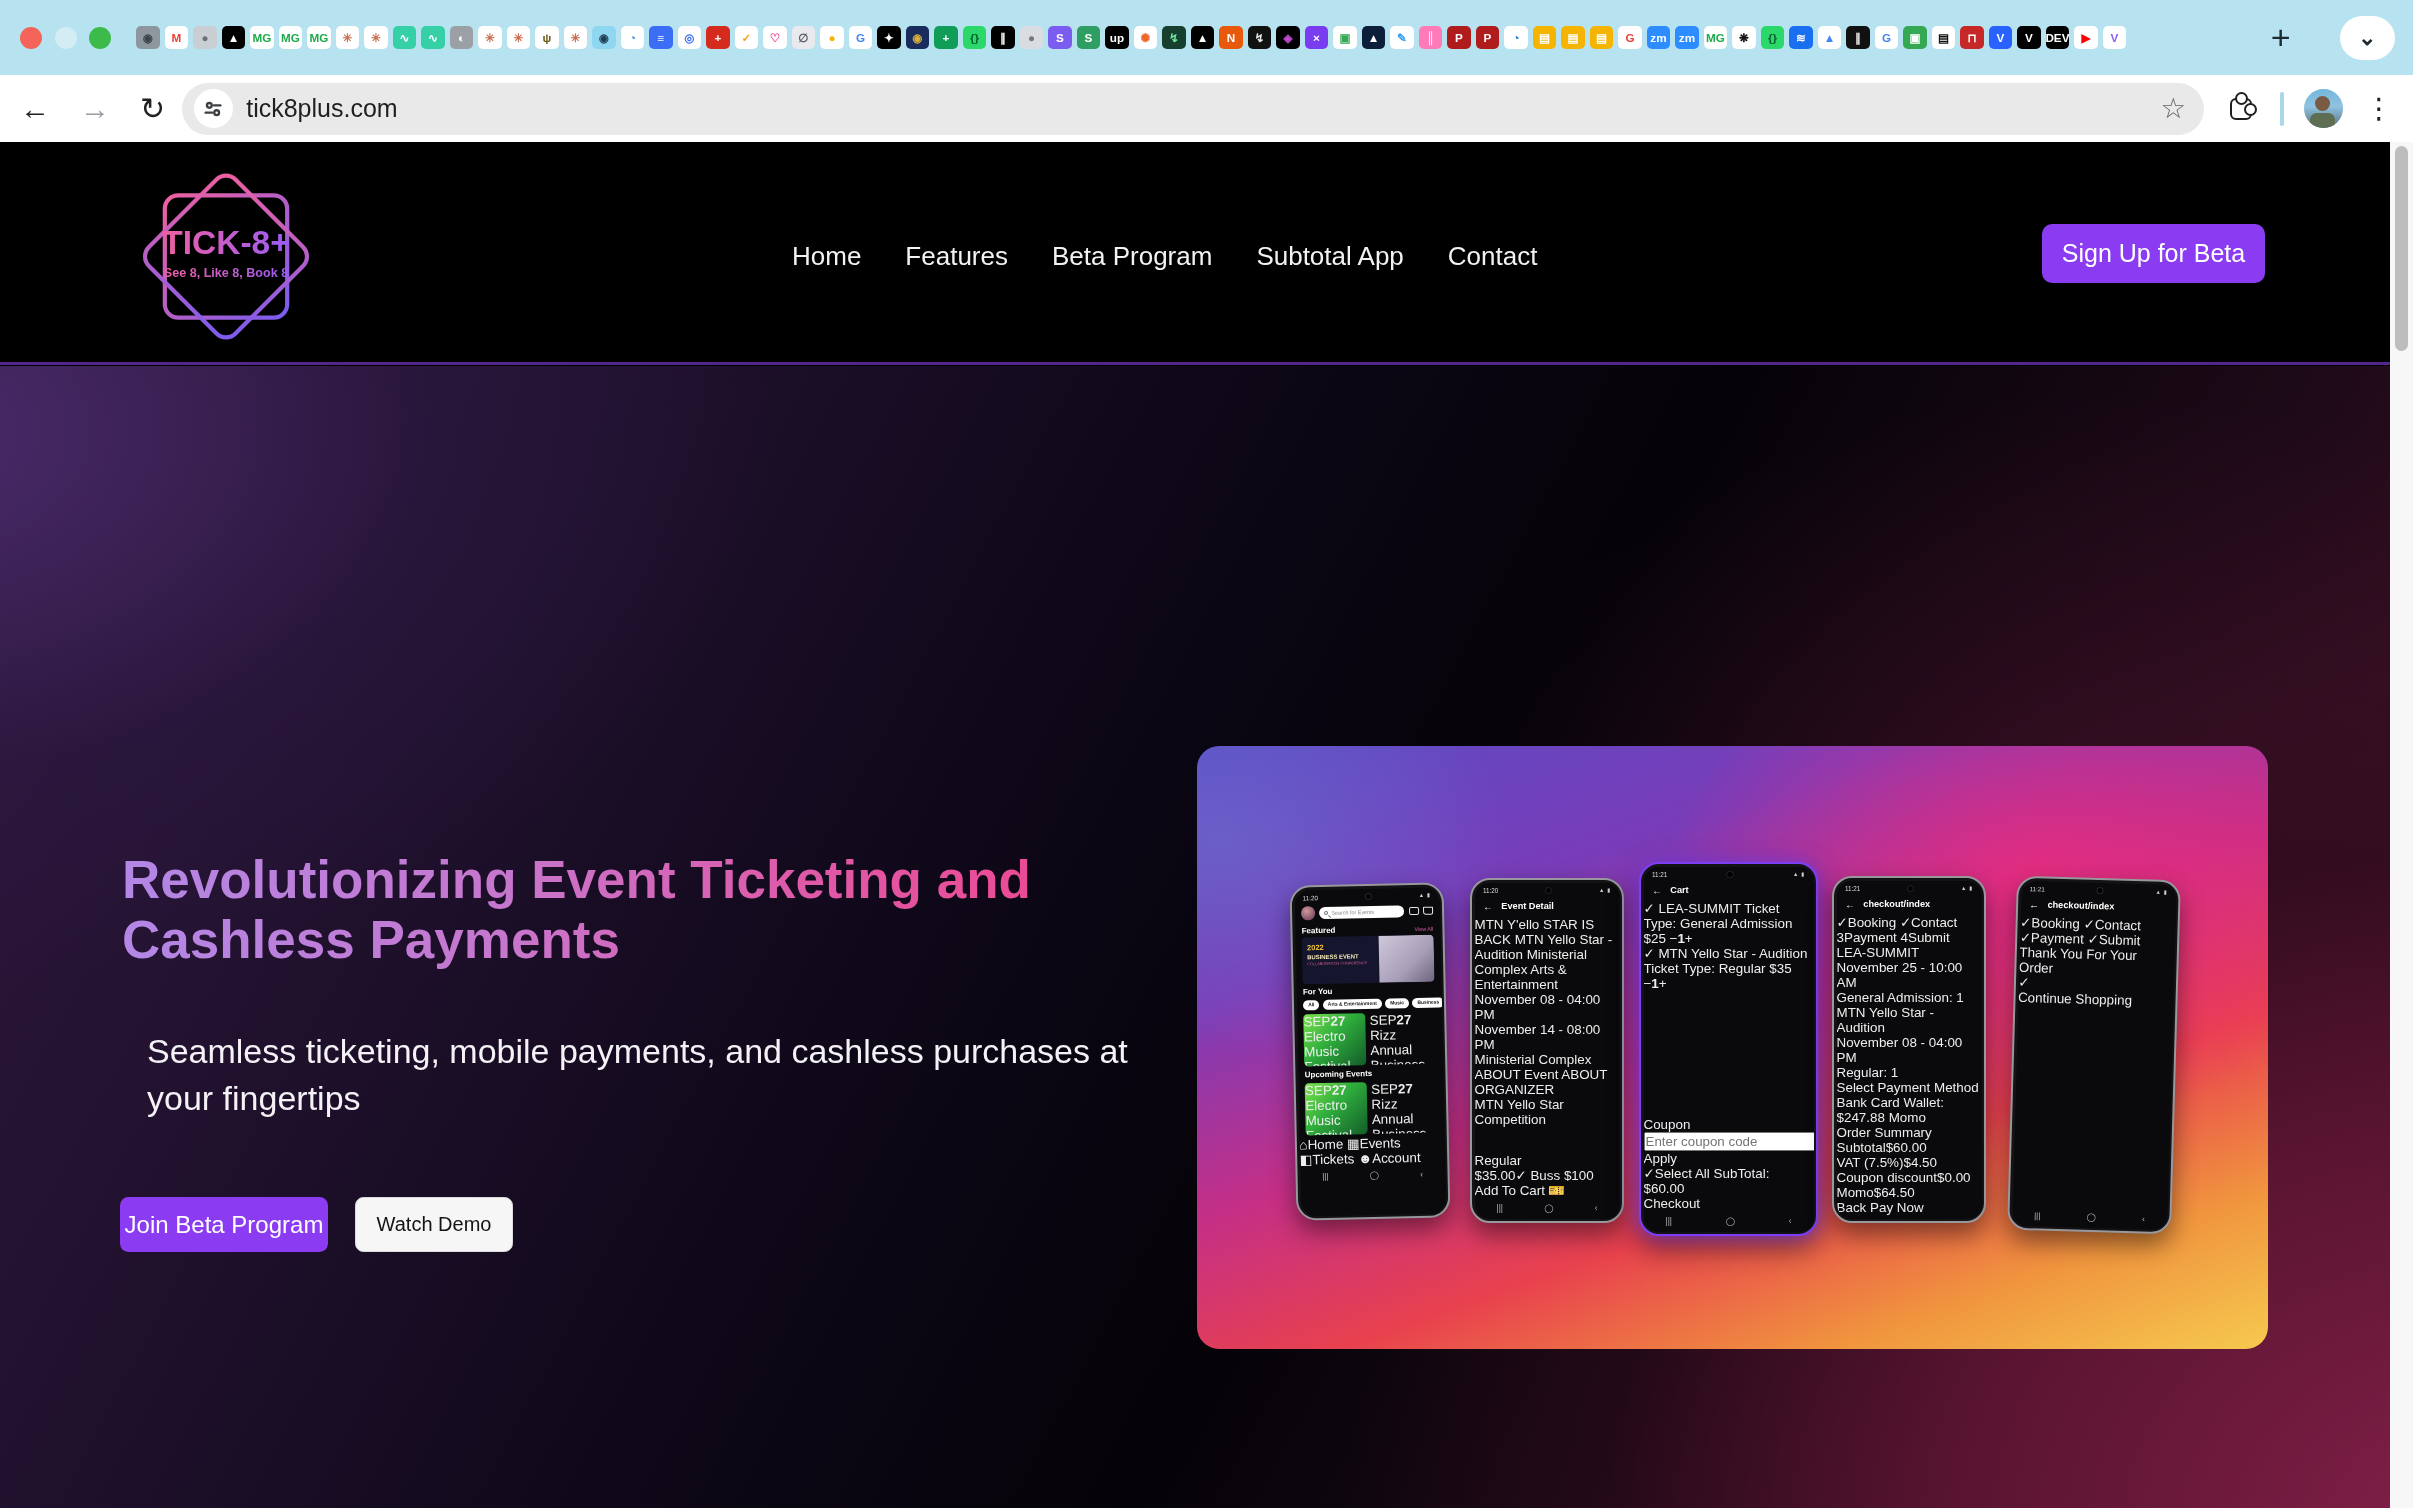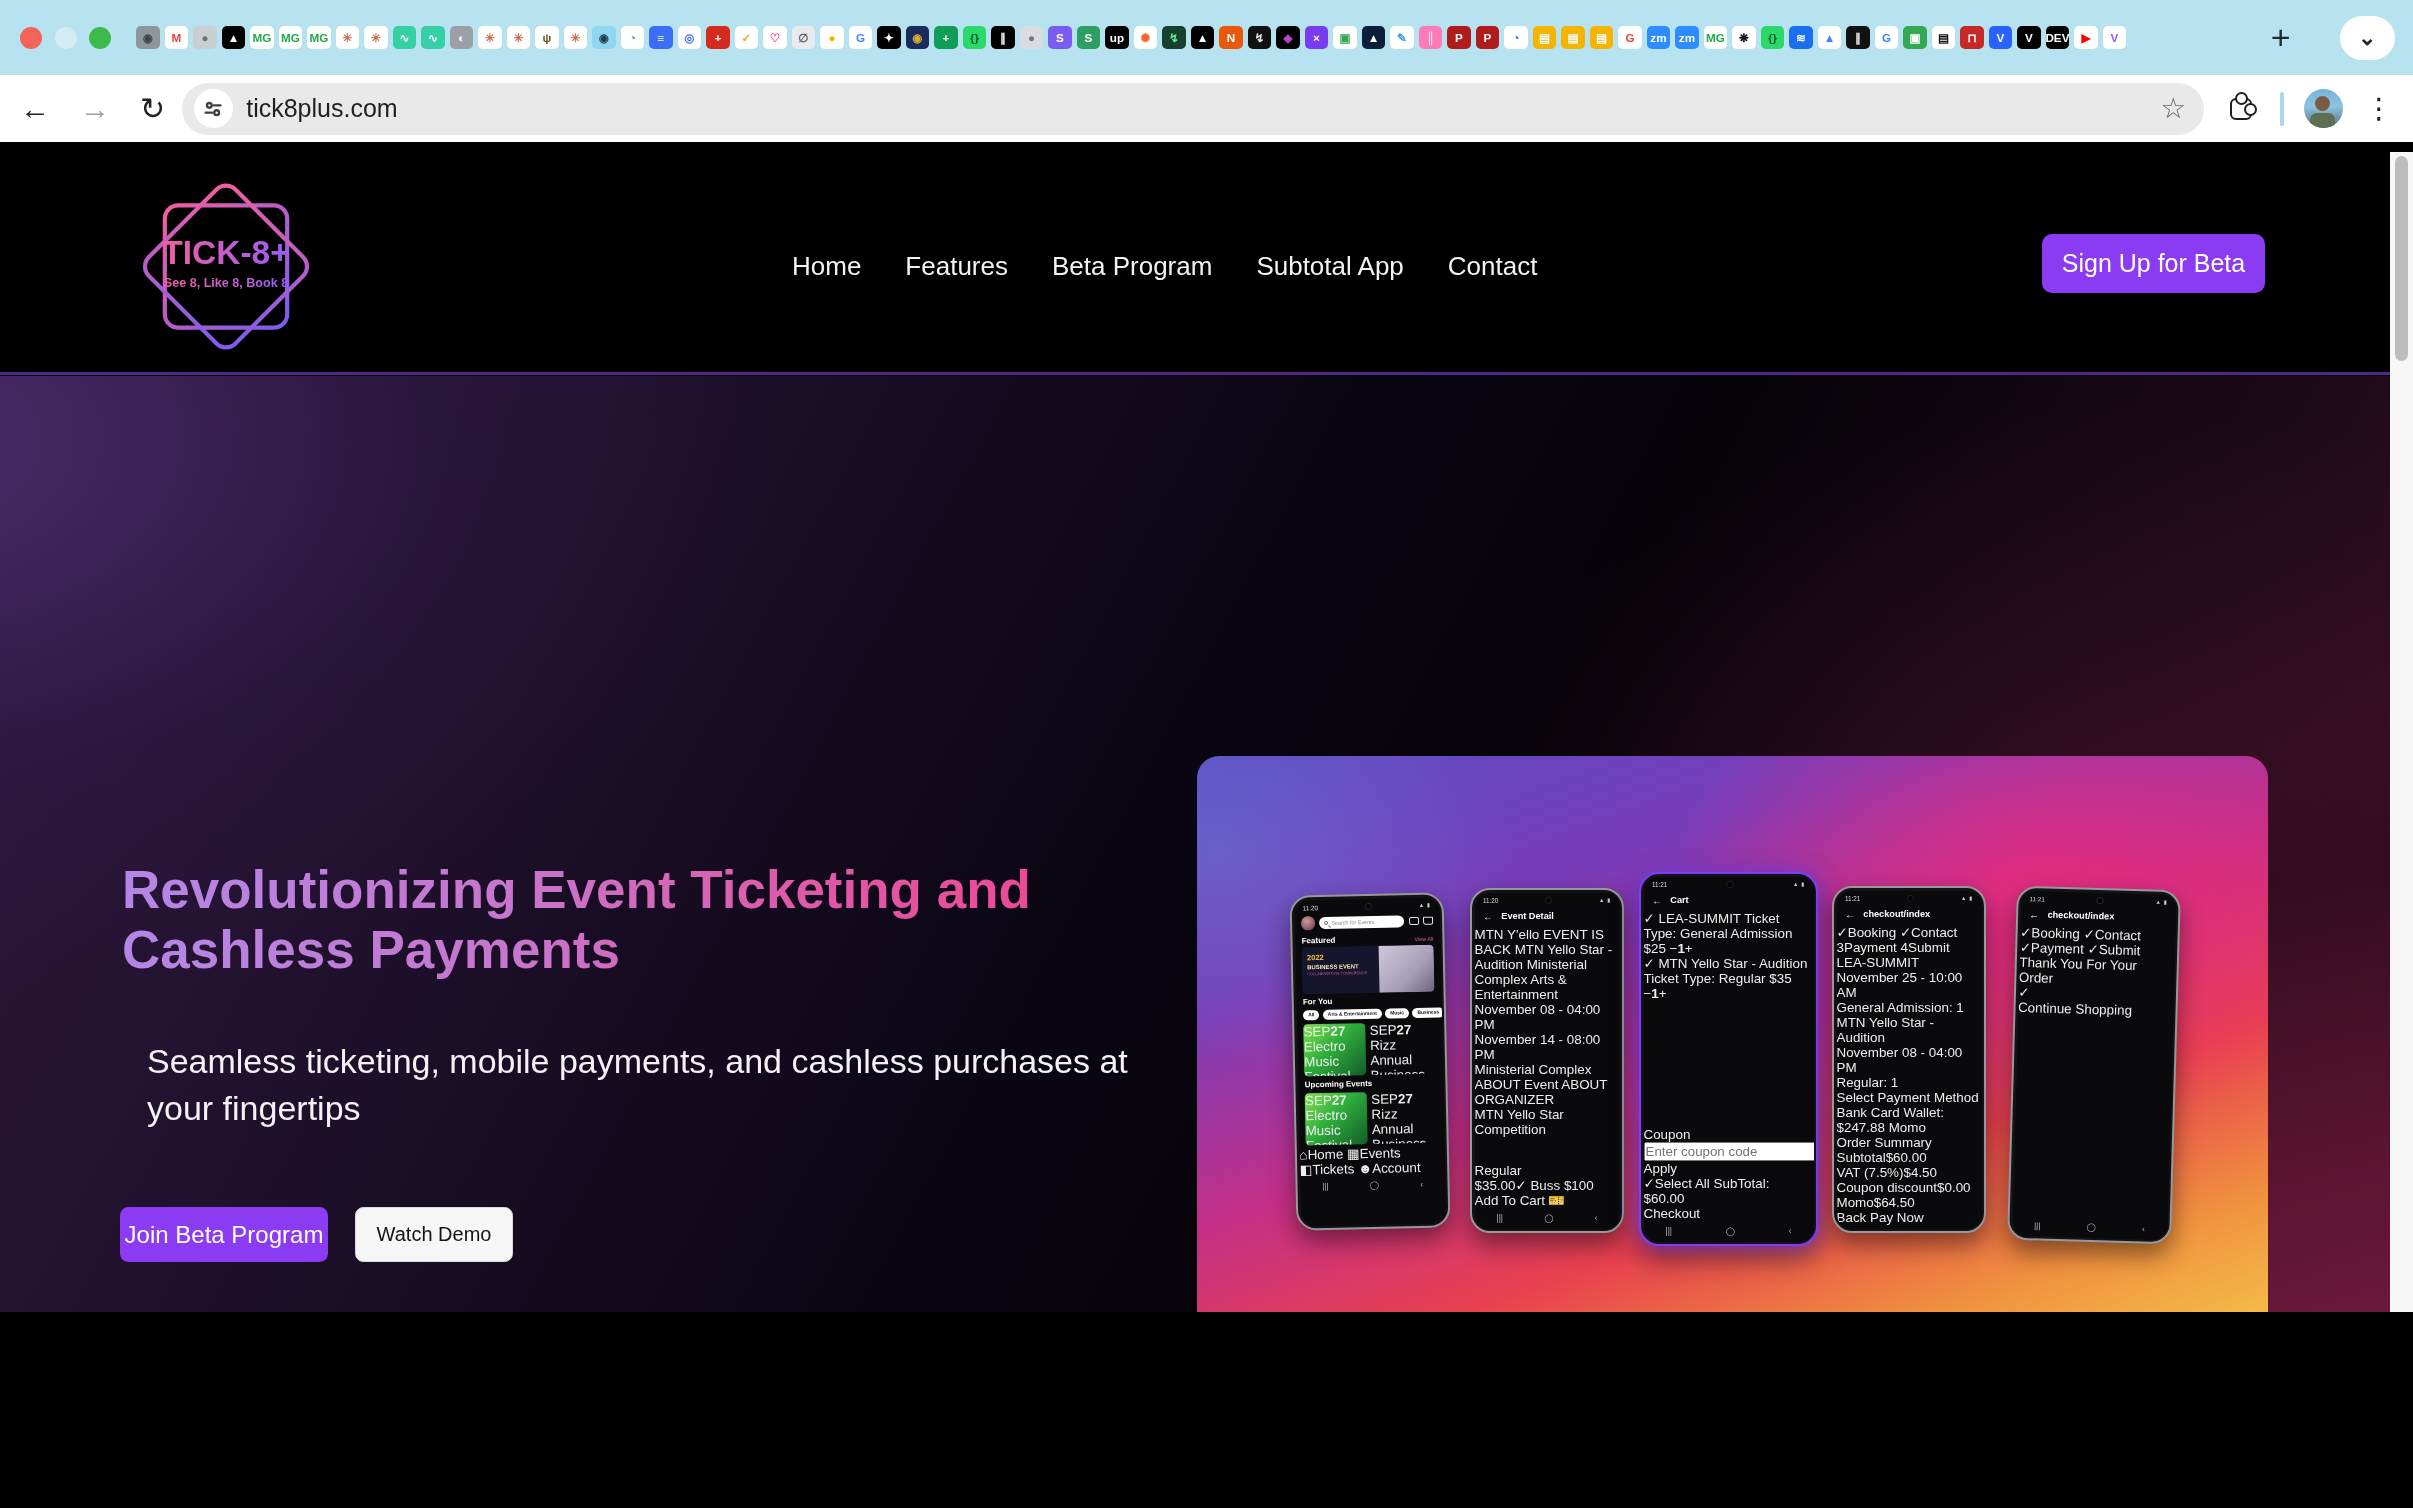--- a/index.html
+++ b/index.html
@@ -41,21 +41,21 @@
   .tb-divider { width:3.4px; height:34px; background:#a8d8ea; margin:0 20px; border-radius:1.7px; }
   .avatar { width:39px; height:39px; border-radius:50%; position:relative; overflow:hidden;
     background:linear-gradient(180deg,#74b6dc 0%,#8fc3e0 45%,#57707e 100%); }
   .avatar::before { content:""; position:absolute; width:15px; height:15px; border-radius:50%;
     background:#7b5a44; left:11.7px; top:6.7px; }
   .avatar::after { content:""; position:absolute; width:25px; height:15px; border-radius:6.7px 6.7px 0 0;
     background:#5d6e52; left:6.7px; bottom:0; }
   .dots { font-size:28.5px; color:#202124; margin-left:22px; }
 
   
-  .page { position:absolute; left:0; top:152px; width:2413px; height:1160px; background:#000; overflow:hidden; }
+  .page { position:absolute; left:0; top:142px; width:2413px; height:1366px; background:#000; overflow:hidden; }
   .scrollbar { position:absolute; right:0; top:0; width:22.6px; height:1366px; background:#f7f7f7; z-index:40; }
   .scroll-thumb { position:absolute; left:5px; top:4.2px; width:12.6px; height:205px; background:#bdbdbd; border-radius:6.7px; }
 
   
   .site-header { position:absolute; left:0; top:0; width:2391px; height:220px; background:#000; }
   .logo { position:absolute; left:138px; top:18.4px; }
   .main-nav { position:absolute; left:792px; top:99px; display:flex; gap:44px; }
   .main-nav a { color:#f2f2f2; font-size:26px; text-decoration:none; }
   .header-cta { position:absolute; left:2042px; top:82px; width:223px; height:59px; background:#8b3cf2;
     color:#fff; font-size:25px; border:none; border-radius:10px; cursor:pointer; }
@@ -477,21 +477,21 @@
                 <span>11:20</span>
                 <span class="ph-hole"></span>
                 <span class="ph-sig">▲ ▮</span>
               </div>
             <div class="ph-head">
                 <span class="ph-back">←</span>
                 <span>Event Detail</span>
               </div>
             <div class="p2-hero">
               <span class="p2-brand">MTN Y'ello</span>
-              <span class="p2-star">EVENT</span>
+              <span class="p2-star">STAR</span>
               <span class="p2-isback">IS BACK</span>
               <span class="p2-hero-name">MTN Yello Star - Audition</span>
               <span class="p2-hero-venue">Ministerial Complex</span>
               <span class="p2-hero-tag">Arts &amp; Entertainment</span>
             </div>
             <div class="p2-row"><span class="p2-ic"></span><span>November 08 - 04:00 PM</span></div>
             <div class="p2-row"><span class="p2-ic round"></span><span>November 14 - 08:00 PM</span></div>
             <div class="p2-row"><span class="p2-ic round"></span><span>Ministerial Complex</span></div>
             <div class="p2-btns">
               <span class="p2-btn1">ABOUT Event</span>

